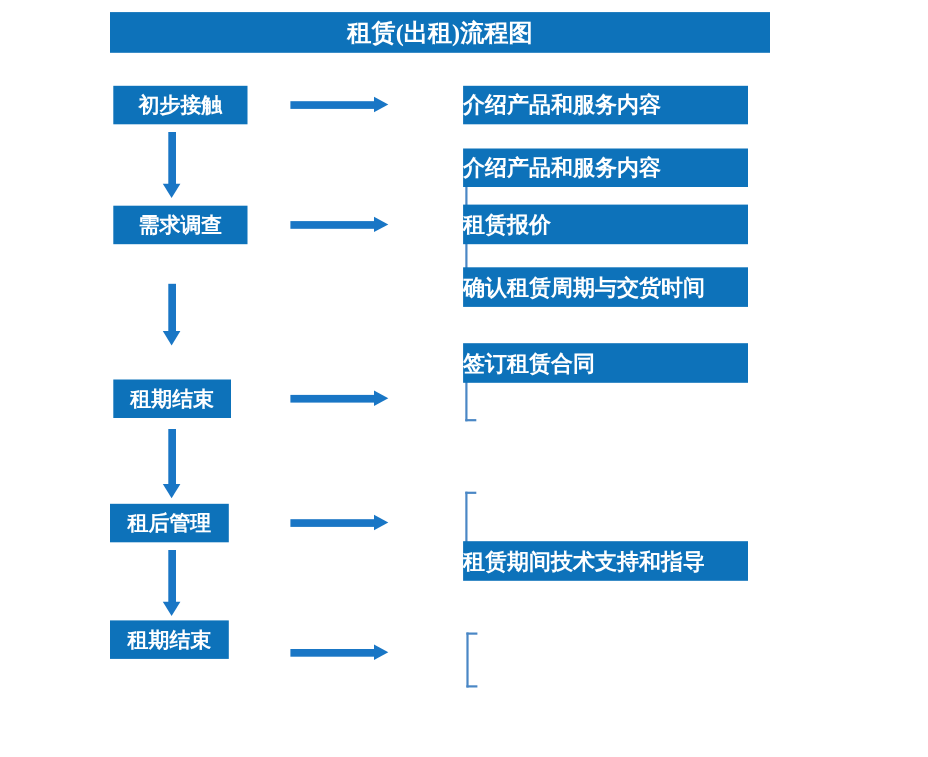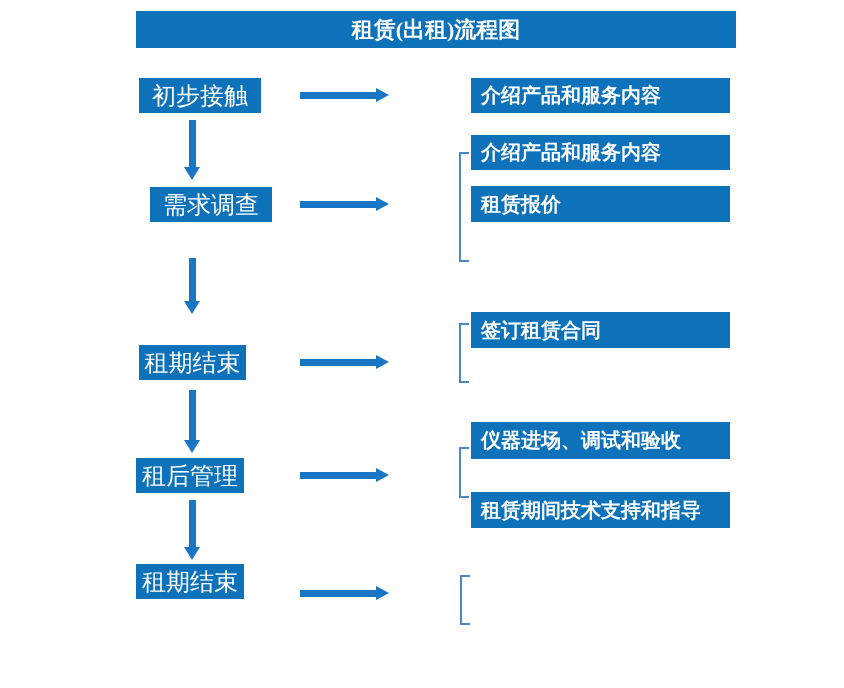--- a/index.html
+++ b/index.html
@@ -13,46 +13,45 @@
   body {
     font-family: "Liberation Serif", "DejaVu Serif", serif;
     background: #fff;
   }
   .canvas {
     position: relative;
     width: 780px;
     height: 688px;
     background: var(--background, #ffffff);
     overflow: hidden;
-    margin-left: 36px;
   }
   .title-bar {
     position: absolute;
     left: 100px; top: 11px; width: 600px; height: 37px;
     background: var(--box-blue, #0d72ba);
     color: var(--text-white, #fff);
     display: flex; align-items: center; justify-content: center;
     font-size: 22px; font-weight: bold;
   }
   .stage-box {
     position: absolute;
     height: 35px;
     background: var(--box-blue, #0d72ba);
     color: var(--text-white, #fff);
     display: flex; align-items: center; justify-content: center;
-    font-size: 24px; font-weight: normal;
+    font-size: 19px; font-weight: bold;
     white-space: nowrap;
   }
   .detail-box {
     position: absolute;
-    left: 435px; width: 259px;
+    left: 421px; width: 259px;
     background: var(--box-blue, #0d72ba);
     color: var(--text-white, #fff);
     display: flex; align-items: center;
-    padding-left: 10px;
+    padding-left: 0;
     font-size: 20px; font-weight: bold;
     white-space: nowrap;
   }
   .h-arrow { position: absolute; height: 14px; }
   .h-arrow .h-shaft {
     position: absolute; left: 0; right: 12px; top: 3.5px; height: 7px;
     background: var(--arrow-blue, #1976c5);
   }
   .h-arrow .h-head {
     position: absolute; right: 0; top: 0; width: 0; height: 0;
@@ -82,21 +81,21 @@
 </head>
 <body>
 
 <div class="canvas">
 
   <div class="title-bar">
     <span>租赁(出租)流程图</span>
   </div>
 
   <div class="stage-box" style="left:103px; top:78px;  width:122px;">初步接触</div>
-  <div class="stage-box" style="left:114px; top:187px; width:122px;">需求调查</div>
+  <div class="stage-box" style="left:103px; top:187px; width:122px;">需求调查</div>
   <div class="stage-box" style="left:103px; top:345px; width:107px;">租期结束</div>
   <div class="stage-box" style="left:100px; top:458px; width:108px;">租后管理</div>
   <div class="stage-box" style="left:100px; top:564px; width:108px;">租期结束</div>
 
   <div class="v-arrow" style="left:148px; top:120px; height:60px;">
     <div class="v-shaft"></div>
     <div class="v-head"></div>
   </div>
   <div class="v-arrow" style="left:148px; top:258px; height:56px;">
     <div class="v-shaft"></div>
@@ -133,17 +132,17 @@
   </div>
 
   <div class="bracket" style="left:423px; top:152px; height:110px;"></div>
   <div class="bracket" style="left:423px; top:323px; height:60px;"></div>
   <div class="bracket" style="left:423px; top:447px; height:51px;"></div>
   <div class="bracket" style="left:424px; top:575px; height:50px;"></div>
 
   <div class="detail-box" style="top:78px;  height:35px;">介绍产品和服务内容</div>
   <div class="detail-box" style="top:135px; height:35px;">介绍产品和服务内容</div>
   <div class="detail-box" style="top:186px; height:36px;">租赁报价</div>
+  <div class="detail-box" style="top:243px; height:36px;">确认租赁周期与交货时间</div>
   <div class="detail-box" style="top:312px; height:36px;">签订租赁合同</div>
-  <div class="detail-box" style="top:422px; height:37px;">仪器进场、调试和验收</div>
   <div class="detail-box" style="top:492px; height:36px;font-family:Liberation Mono, monospace;">租赁期间技术支持和指导</div>
 
 </div>
 
 </body></html>

